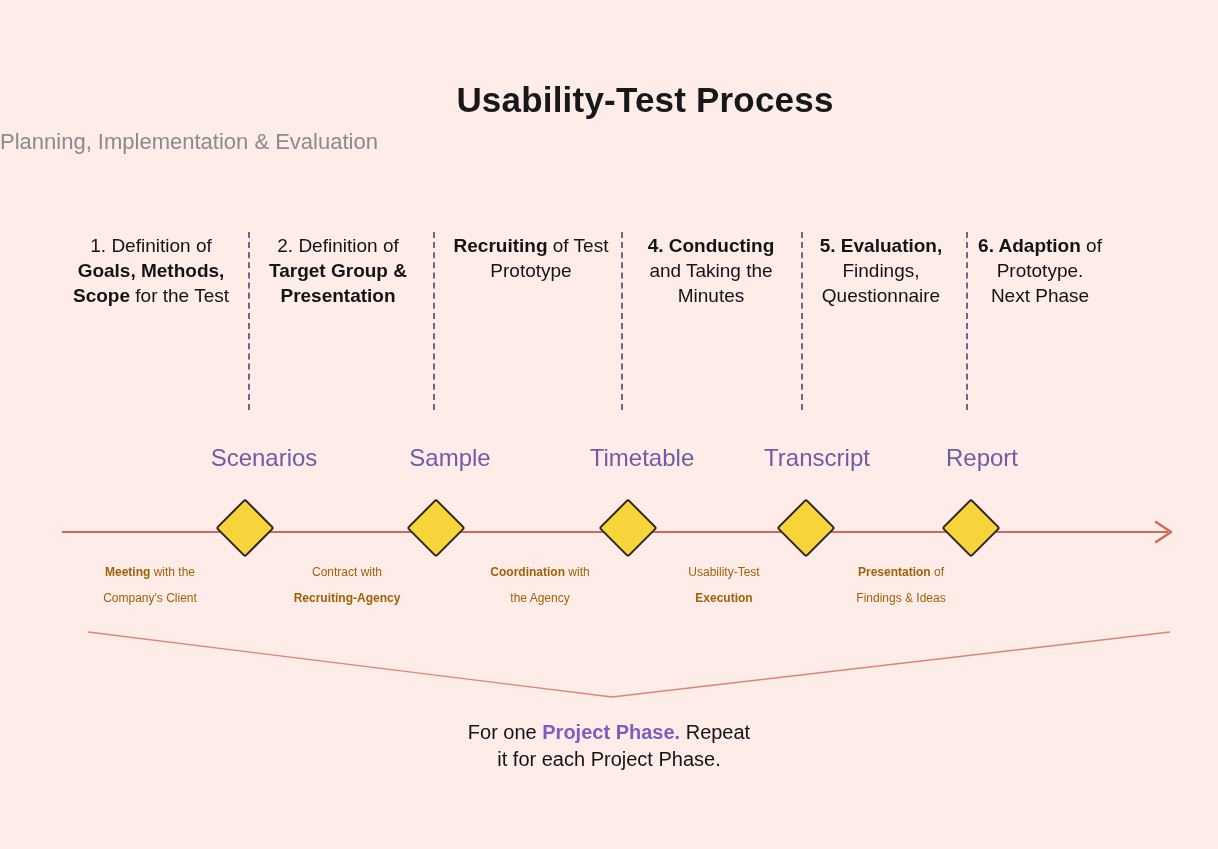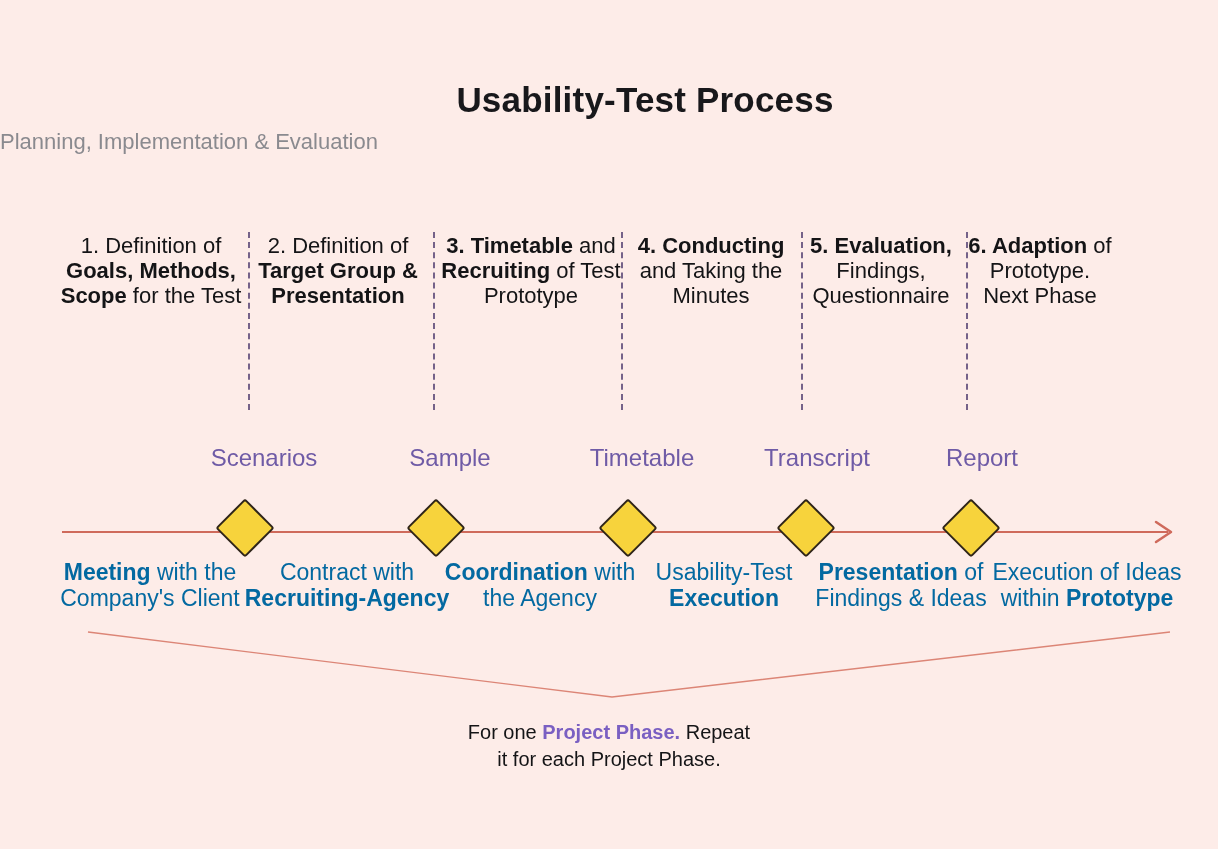--- a/index.html
+++ b/index.html
@@ -25,21 +25,21 @@
   .sep{
     position:absolute;top:232px;height:178px;width:0;
     border-left:2px dashed #5E4B79;
     opacity:.85;
   }
   .s1{left:248px}.s2{left:433px}.s3{left:621px}.s4{left:801px}.s5{left:966px}
   .phase{
     position:absolute;top:233px;width:196px;
     transform:translateX(-50%);
     text-align:center;
-    font-size:22px;line-height:25px;
+    font-size:19px;line-height:25px;
     color:#141416;
   }
   .p1{left:151px}.p2{left:338px}.p3{left:531px}.p4{left:711px}.p5{left:881px}.p6{left:1040px}
   .b{font-weight:700;}
   .hl{color:#7A5FC2;}
   .milestone{
     position:absolute;top:444px;
     transform:translateX(-50%);
     font-size:24px;color:#6F5BA6;
     white-space:nowrap;
@@ -52,22 +52,22 @@
     background:#F7D33C;
     border:2px solid #2F2519;
     border-radius:3px;
     transform:translate(-50%,-50%) rotate(45deg);
   }
   .d1{left:245px}.d2{left:436px}.d3{left:628px}.d4{left:806px}.d5{left:971px}
   .activity{
     position:absolute;top:559px;
     transform:translateX(-50%);
     text-align:center;
-    font-size:23px;line-height:26px;
-    color:#0369a1;
+    font-size:12px;line-height:26px;
+    color:#a16207;
     white-space:nowrap;
   }
   .a1{left:150px}.a2{left:347px}.a3{left:540px}.a4{left:724px}.a5{left:901px}.a6{left:1087px}
   .bracket-svg{position:absolute;left:80px;top:625px;}
   .caption{
     position:absolute;top:719px;left:0;width:100%;
     text-align:center;
     font-size:20px;line-height:27px;
     color:#141416;
   }
@@ -90,21 +90,20 @@
       <div class="line"><span>1. Definition of</span></div>
       <div class="line"><span class="b">Goals, Methods,</span></div>
       <div class="line"><span class="b">Scope</span><span> for the Test</span></div>
     </div>
   <div class="phase p2">
       <div class="line"><span>2. Definition of</span></div>
       <div class="line"><span class="b">Target Group &amp;</span></div>
       <div class="line"><span class="b">Presentation</span></div>
     </div>
   <div class="phase p3">
-      <div class="line"><span class="b">3. Timetable</span><span> and</span></div>
       <div class="line"><span class="b">Recruiting</span><span> of Test</span></div>
       <div class="line"><span>Prototype</span></div>
     </div>
   <div class="phase p4">
       <div class="line"><span class="b">4. Conducting</span></div>
       <div class="line"><span>and Taking the</span></div>
       <div class="line"><span>Minutes</span></div>
     </div>
   <div class="phase p5">
       <div class="line"><span class="b">5. Evaluation,</span></div>
@@ -147,24 +146,20 @@
       <div class="line"><span>the Agency</span></div>
     </div>
   <div class="activity a4">
       <div class="line"><span>Usability-Test</span></div>
       <div class="line"><span class="b">Execution</span></div>
     </div>
   <div class="activity a5">
       <div class="line"><span class="b">Presentation</span><span> of</span></div>
       <div class="line"><span>Findings &amp; Ideas</span></div>
     </div>
-  <div class="activity a6">
-      <div class="line"><span>Execution of Ideas</span></div>
-      <div class="line"><span>within </span><span class="b">Prototype</span></div>
-    </div>
 
   <svg class="bracket-svg" width="1100" height="80">
     <path d="M8 7 L532 72 L1090 7" fill="none" stroke="#DC8576" stroke-width="1.4" stroke-linejoin="round"></path>
   </svg>
 
   <div class="caption">
       <div class="line"><span>For one </span><span class="b hl">Project Phase.</span><span> Repeat</span></div>
       <div class="line"><span>it for each Project Phase.</span></div>
     </div>
 

